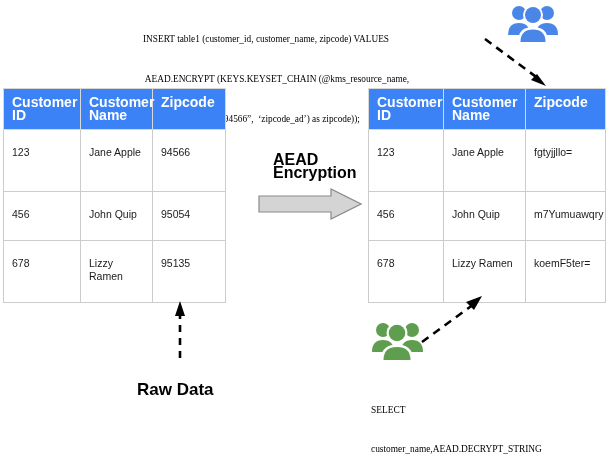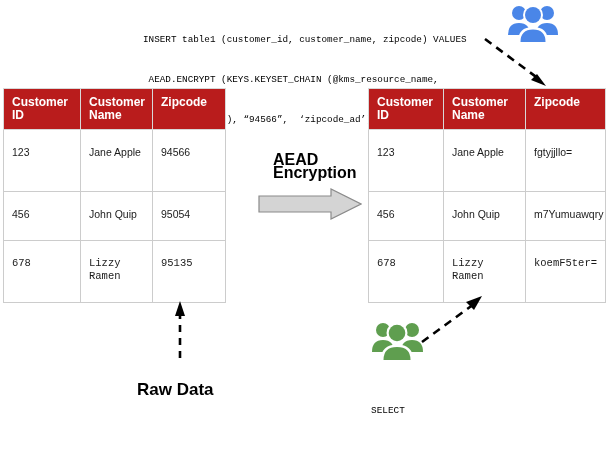--- a/index.html
+++ b/index.html
@@ -12,21 +12,21 @@
     height: 469px;
     position: relative;
     overflow: hidden;
     font-family: "Liberation Sans", sans-serif;
     color: #000000;
   }
 
   
   .sql-block {
     position: absolute;
-    font-family: Liberation Mono, monospace;
+    font-family: Liberation Serif, serif;
     font-size: 9.3px;
     line-height: 13.2px;
     white-space: pre;
     color: #000000;
   }
   #insert-sql {
     left: 143px;
     top: 7px;
   }
   #select-sql {
@@ -39,23 +39,23 @@
   .sql-bold { font-weight: bold; }
 
   
   .data-table {
     position: absolute;
     border-collapse: collapse;
     table-layout: fixed;
     background: #ffffff;
   }
   .data-table th {
-    background: #b91c1c;
+    background: #3b82f6;
     color: #ffffff;
-    font-size: 12px;
+    font-size: 14px;
     font-weight: bold;
     text-align: left;
     vertical-align: top;
     padding: 7px 7px 7px 8px;
     border: 1px solid #d8d8d8;
     line-height: 13px;
   }
   .data-table td {
     font-size: 10.5px;
     font-weight: normal;
@@ -73,21 +73,21 @@
   #table-left col.c1 { width: 72px; }
   #table-left col.c2 { width: 73px; }
 
   #table-right { left: 368px; top: 88px; width: 237px; }
   #table-right col.c0 { width: 75px; }
   #table-right col.c1 { width: 82px; }
   #table-right col.c2 { width: 80px; }
 
   .row-tall td { height: 38px; }
   .row-norm td { height: 25px; }
-  .row-last td { height: 38px; font-family: Liberation Mono, monospace; }
+  .row-last td { height: 38px; }
 
   
   #aead-arrow {
     position: absolute;
     left: 258px;
     top: 188px;
     width: 104px;
     height: 32px;
   }
   #aead-label {
@@ -263,17 +263,18 @@
 
 <div id="arrow-select" class="dash-arrow">
   <svg width="90" height="58" viewBox="0 0 90 58" xmlns="http://www.w3.org/2000/svg" aria-hidden="true">
     <line x1="2" y1="50" x2="54" y2="12" stroke="#000000" stroke-width="2.6" stroke-dasharray="8,6"></line>
     <polygon points="62,4 46,10 54,18" fill="#000000"></polygon>
   </svg>
 </div>
 
 <div id="select-sql" class="sql-block">
   <span class="sql-line">SELECT</span>
+  <span class="sql-line">customer_name,AEAD.DECRYPT_STRING</span>
   
   
   
   
 </div>
 
 </body></html>

